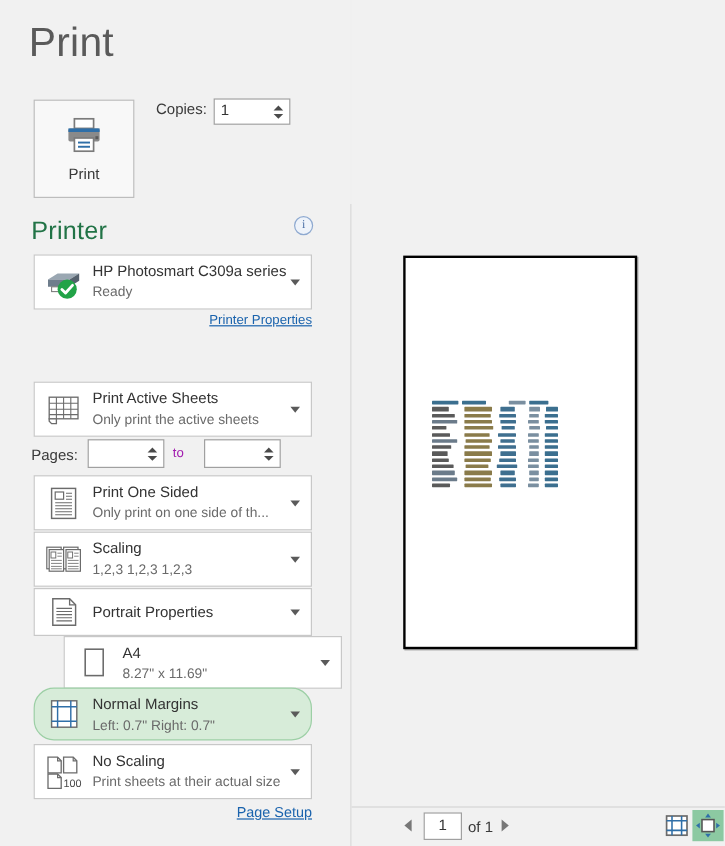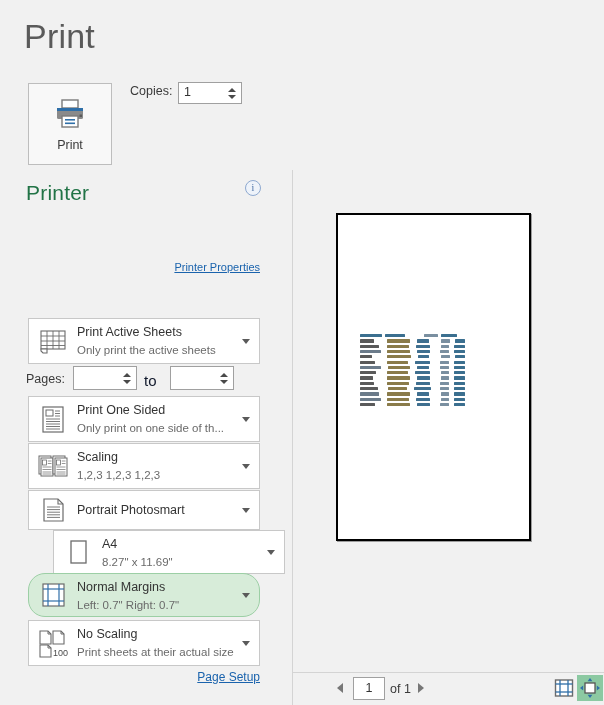--- a/index.html
+++ b/index.html
@@ -113,21 +113,21 @@
   #combo-scale  { top:620px; height:46px; }
 
   
   #pages-label { position:absolute; left:26px; top:372px; font-size:12.5px; color:#3a3a3a; }
   .pages-box {
     position:absolute; top:366px; width:64px; height:24px;
     background:#ffffff; border:1px solid #a0a0a0;
   }
   #pages-from { left:73px; }
   #pages-to   { left:170px; }
-  #pages-to-label { position:absolute; left:144px; top:372px; font-size:15px; color:#0f172a; }
+  #pages-to-label { position:absolute; left:144px; top:372px; font-size:11px; color:#a21caf; }
 
   #page-setup {
     position:absolute; left:0; top:670px; width:260px;
     text-align:right; font-size:12px; color:#1a63ad;
     text-decoration:underline; cursor:pointer;
   }
 
   
   #pane-divider {
     position:absolute; left:292px; top:170px; width:1px; height:535px;
@@ -211,20 +211,35 @@
     <span class="val">1</span>
     <span class="spin-arrows">
       <span class="up"></span>
       <span class="dn"></span>
     </span>
   </div>
 
   <div id="printer-head" class="section-head">Printer</div>
   <div id="info-icon">i</div>
 
+  <div id="printer-combo" class="combo">
+    <span class="c-icon">
+      <svg width="34" height="30" viewBox="0 0 34 30">
+        <polygon points="4,13 12,8 30,8 22,13" fill="#9aa7b2"></polygon>
+        <polygon points="4,13 22,13 22,19 4,19" fill="#6e7d8c"></polygon>
+        <polygon points="22,13 30,8 30,14 22,19" fill="#55616d"></polygon>
+        <rect x="7" y="19" width="13" height="4" fill="#ffffff" stroke="#7b7b7b" stroke-width="0.9"></rect>
+        <circle cx="20" cy="21" r="8" fill="#21a347"></circle>
+        <path d="M15.6 21.2 L18.6 24.2 L24.4 17.8" stroke="#ffffff" stroke-width="2.4" fill="none" stroke-linecap="round" stroke-linejoin="round"></path>
+      </svg>
+    </span>
+    <span class="c-main">HP Photosmart C309a series</span>
+    <span class="c-sub">Ready</span>
+    <span class="c-arrow"></span>
+  </div>
 
   <div id="printer-properties">Printer Properties</div>
 
 
   <div id="combo-what" class="combo">
     <span class="c-icon">
       <svg width="34" height="30" viewBox="0 0 34 30">
         <rect x="5" y="5" width="24" height="18" fill="#ffffff" stroke="#6b6b6b" stroke-width="1.1"></rect>
         <line x1="5" y1="10" x2="29" y2="10" stroke="#6b6b6b" stroke-width="0.9"></line>
         <line x1="5" y1="15" x2="29" y2="15" stroke="#6b6b6b" stroke-width="0.9"></line>
@@ -310,21 +325,21 @@
       <svg width="34" height="30" viewBox="0 0 34 30">
         <polygon points="8,4 22,4 27,9 27,26 8,26" fill="#ffffff" stroke="#6b6b6b" stroke-width="1.2"></polygon>
         <polyline points="22,4 22,9 27,9" fill="none" stroke="#6b6b6b" stroke-width="1.1"></polyline>
         <line x1="11" y1="12" x2="24" y2="12" stroke="#6b6b6b" stroke-width="0.9"></line>
         <line x1="11" y1="14.6" x2="24" y2="14.6" stroke="#6b6b6b" stroke-width="0.9"></line>
         <line x1="11" y1="17.2" x2="24" y2="17.2" stroke="#6b6b6b" stroke-width="0.9"></line>
         <line x1="11" y1="19.8" x2="24" y2="19.8" stroke="#6b6b6b" stroke-width="0.9"></line>
         <line x1="11" y1="22.4" x2="24" y2="22.4" stroke="#6b6b6b" stroke-width="0.9"></line>
       </svg>
     </span>
-    <span class="c-main">Portrait Photosmart</span>
+    <span class="c-main">Portrait Properties</span>
     <span class="c-arrow"></span>
   </div>
 
   <div id="combo-paper" class="combo">
     <span class="c-icon">
       <svg width="34" height="30" viewBox="0 0 34 30">
         <rect x="10" y="4" width="15" height="22" fill="#ffffff" stroke="#6b6b6b" stroke-width="1.3"></rect>
       </svg>
     </span>
     <span class="c-main">A4</span>

